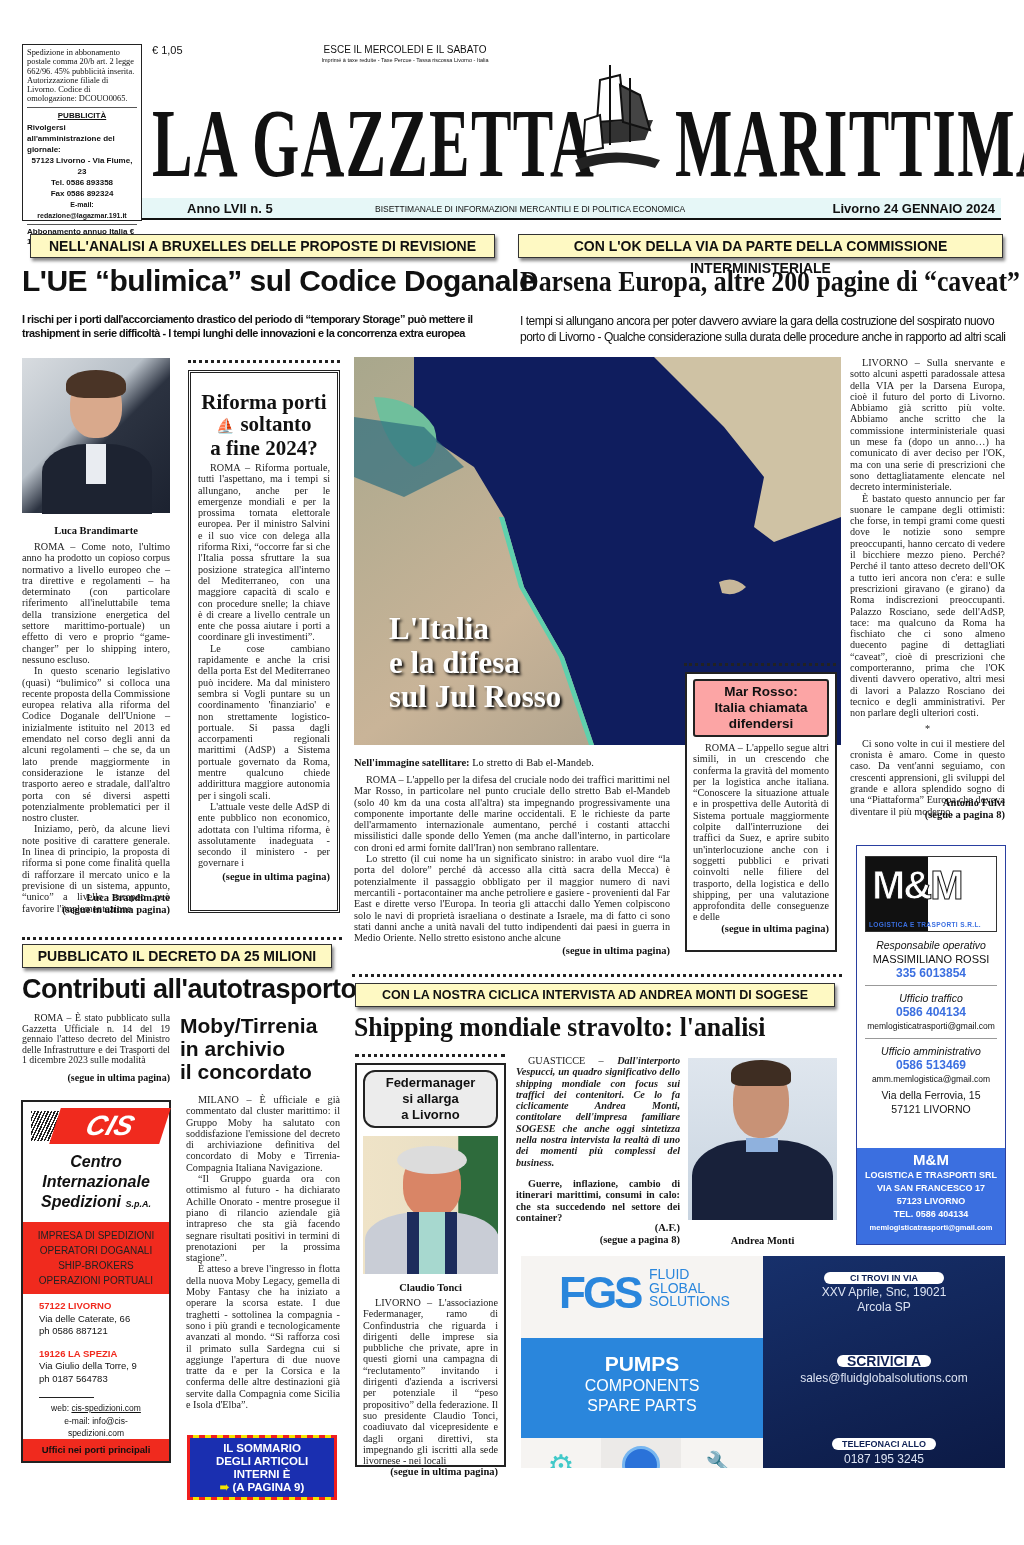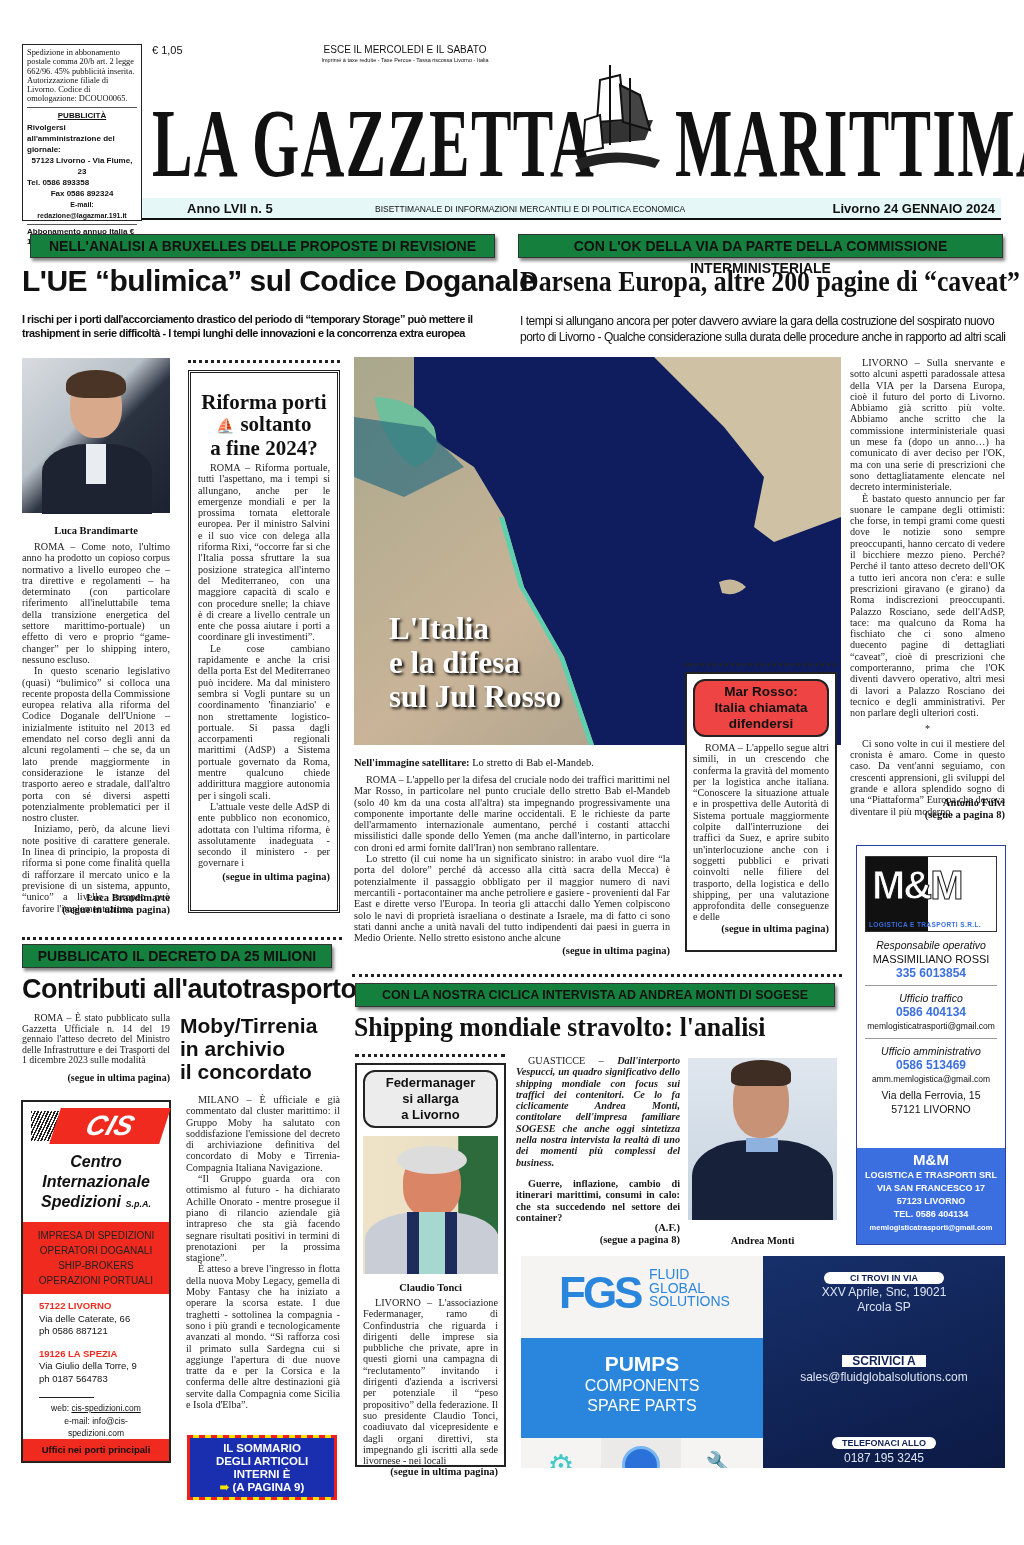--- a/index.html
+++ b/index.html
@@ -4,40 +4,40 @@
 <style>
 *{box-sizing:border-box;margin:0;padding:0}
 body{width:1024px;height:1545px;background:#fff;position:relative;overflow:hidden;font-family:"Liberation Serif",serif;color:#111}
 .abs{position:absolute}
 .serif{font-family:"Liberation Serif",serif}
 .sans{font-family:"Liberation Sans",sans-serif}
 .cond{font-family:"Liberation Sans",sans-serif;font-stretch:condensed;letter-spacing:-0.5px}
 .body-text{font-family:"Liberation Serif",serif;font-size:10.2px;line-height:11.3px;text-align:justify;color:#1a1a1a}
 .body-text p{text-indent:12px}
 .segue{font-family:"Liberation Serif",serif;font-weight:bold;font-size:10.5px;text-align:right}
-.kicker{border:1.5px solid #333;box-shadow:2px 3px 3px #888;background:#15803d;font-family:"Liberation Sans",sans-serif;font-weight:bold;font-size:14px;text-align:center;line-height:22px;height:24px}
+.kicker{border:1.5px solid #333;box-shadow:2px 3px 3px #888;background:#fef9c3;font-family:"Liberation Sans",sans-serif;font-weight:bold;font-size:14px;text-align:center;line-height:22px;height:24px}
 .dots{border-top:3px dotted #222;height:0}
 
 .mast-box{left:22px;top:44px;width:120px;height:177px;border:1.5px solid #222;font-size:8px;line-height:9.6px;padding:3px 4px}
 .mast-box .legal{font-family:"Liberation Serif",serif;font-size:8.4px;line-height:9.3px}
 .mast-box .pub{font-family:"Liberation Sans",sans-serif;font-weight:bold;font-size:8px;line-height:12px}
 .title-text{font-family:"Liberation Serif",serif;font-weight:bold;font-size:98px;transform:scaleX(0.62);transform-origin:left top;letter-spacing:2px;line-height:90px}
 .subbar{left:142px;top:198px;width:859px;height:22px;background:#e6f7f7;border-bottom:2px solid #111}
 .ad-blue{background:#3b6fe0;color:#fff}
 </style>
 </head>
 <body>
 
 <div class="abs mast-box">
   <div class="legal">Spedizione in abbonamento postale comma 20/b art. 2 legge 662/96. 45% pubblicità inserita. Autorizzazione filiale di Livorno. Codice di omologazione: DCOUO0065.</div>
   <div style="border-top:1px solid #555;margin:3px 0 2px"></div>
   <div class="pub" style="text-align:center;text-decoration:underline">PUBBLICITÀ</div>
   <div class="pub" style="line-height:11px">Rivolgersi all'amministrazione del giornale:</div>
   <div class="pub" style="text-align:center;line-height:11px">57123 Livorno - Via Fiume, 23</div>
-  <div class="pub" style="text-align:left;line-height:11px">Tel. 0586 893358</div>
+  <div class="pub" style="text-align:center;line-height:11px">Tel. 0586 893358</div>
   <div class="pub" style="text-align:center;line-height:11px">Fax 0586 892324</div>
   <div class="pub" style="text-align:center;line-height:11px;font-size:7px">E-mail: redazione@lagazmar.191.it</div>
   <div style="border-top:1px solid #555;margin:3px 0 2px"></div>
   <div class="pub" style="line-height:10px">Abbonamento annuo Italia € 105, estero via aerea € 170.</div>
 </div>
 
 <div class="abs sans" style="left:152px;top:44px;font-size:11px">€ 1,05</div>
 <div class="abs sans" style="left:255px;top:44px;width:300px;text-align:center;font-size:10px">ESCE IL MERCOLEDI E IL SABATO</div>
 <div class="abs sans" style="left:240px;top:57px;width:330px;text-align:center;font-size:5.5px">Imprimé à taxe reduite - Taxe Percue - Tassa riscossa Livorno - Italia</div>
 
@@ -127,21 +127,21 @@
   <b>Nell'immagine satellitare:</b> <span>Lo stretto di Bab el-Mandeb.</span>
 </div>
 <div class="abs body-text" style="left:354px;top:774px;width:316px">
   <p>ROMA – L'appello per la difesa del cruciale nodo dei traffici marittimi nel Mar Rosso, in particolare nel punto cruciale dello stretto Bab el-Mandeb (solo 40 km da una costa all'altra) sta impegnando progressivamente una componente importante delle marine occidentali. E le richieste da parte dell'armamento internazionale aumentano, perché i costanti attacchi missilistici dalle sponde dello Yemen (ma anche dall'interno, in particolare con droni ed armi fornite dall'Iran) non sembrano rallentare.</p>
   <p>Lo stretto (il cui nome ha un significato sinistro: in arabo vuol dire “la porta del dolore” perché dà accesso alla città sacra della Mecca) è potenzialmente il passaggio obbligato per il maggior numero di navi mercantili - portacontainer ma anche petroliere e gasiere - provenienti dal Far East e dirette verso l'Europa. In teoria gli attacchi dallo Yemen colpiscono solo le navi di proprietà israeliana o destinate a Israele, ma di fatto ci sono stati danni anche a unità navali del tutto indipendenti dai paesi in guerra in Medio Oriente. Nello stretto esistono anche alcune</p>
 </div>
 <div class="abs segue" style="left:354px;top:945px;width:316px">(segue in ultima pagina)</div>
 
 <div class="abs dots" style="left:684px;top:663px;width:152px"></div>
 <div class="abs" style="left:685px;top:672px;width:152px;height:280px;border:2px solid #222;padding:5px 6px;background:#fff">
-  <div class="sans" style="border:2px solid #222;border-radius:12px;background:#ef4444;text-align:center;font-weight:bold;font-size:13.5px;line-height:16px;padding:3px 0">
+  <div class="sans" style="border:2px solid #222;border-radius:3px;background:#fca5a5;text-align:center;font-weight:bold;font-size:13.5px;line-height:16px;padding:3px 0">
     <div>Mar Rosso:</div>
     <div>Italia chiamata</div>
     <div>difendersi</div>
   </div>
   <div class="body-text" style="margin-top:5px">
     <p>ROMA – L'appello segue altri simili, in un crescendo che conferma la gravità del momento per la logistica anche italiana. “Conoscere la situazione attuale e in prospettiva delle Autorità di Sistema portuale maggiormente colpite dall'interruzione dei traffici da Suez, e aprire subito un'interlocuzione anche con i soggetti pubblici e privati coinvolti nelle filiere del trasporto, della logistica e dello shipping, per una valutazione approfondita delle conseguenze e delle</p>
   </div>
   <div class="segue">(segue in ultima pagina)</div>
 </div>
 
@@ -271,21 +271,21 @@
     <div style="width:80px;text-align:center;color:#41c9c9;font-size:30px;line-height:55px">⚙</div>
     <div style="width:80px;background:#eceae8;text-align:center">
         <div style="width:38px;height:38px;margin:8px auto;border-radius:50%;background:#2a72d9;border:3px solid #77b6f0"></div>
       </div>
     <div style="width:82px;text-align:center;color:#3fa2e2;font-size:26px;line-height:55px">🔧</div>
   </div>
   <div class="abs sans" style="left:242px;top:0;width:242px;height:212px;background:linear-gradient(160deg,#17306b,#0c1a45);color:#fff;text-align:center">
     <div style="display:inline-block;margin-top:16px;background:#fff;color:#0f2155;border-radius:8px;padding:0 26px;font-weight:bold;font-size:9px;line-height:12px">CI TROVI IN VIA</div>
     <div style="font-size:12px;line-height:15px;color:#dde4f3">XXV Aprile, Snc, 19021</div>
     <div style="font-size:12px;line-height:15px;color:#dde4f3">Arcola SP</div>
-    <div style="display:inline-block;margin-top:40px;background:#fff;color:#0f2155;border-radius:0;padding:0 10px;font-weight:bold;font-size:12px;line-height:12px">SCRIVICI A</div>
+    <div style="display:inline-block;margin-top:40px;background:#fff;color:#0f2155;border-radius:6px;padding:0 10px;font-weight:bold;font-size:14px;line-height:12px">SCRIVICI A</div>
     <div style="font-size:12px;line-height:16px;color:#dde4f3">sales@fluidglobalsolutions.com</div>
     <div style="display:inline-block;margin-top:52px;background:#fff;color:#0f2155;border-radius:8px;padding:0 10px;font-weight:bold;font-size:9px;line-height:12px">TELEFONACI ALLO</div>
     <div style="font-size:12px;line-height:16px;color:#dde4f3">0187 195 3245</div>
   </div>
 </div>
 
 <div class="abs" style="left:856px;top:845px;width:150px;height:400px;border:1.5px solid #2a3fa0;background:#fff">
   <div style="margin:10px 8px 0;height:76px;position:relative;border:1px solid #333">
     <div style="position:absolute;left:0;top:0;width:62px;height:100%;background:#111"></div>
     <div class="sans" style="position:absolute;left:6px;top:4px;font-size:40px;font-weight:900;color:#fff;letter-spacing:-2px;line-height:48px;-webkit-text-stroke:1px #111">M&amp;M</div>

